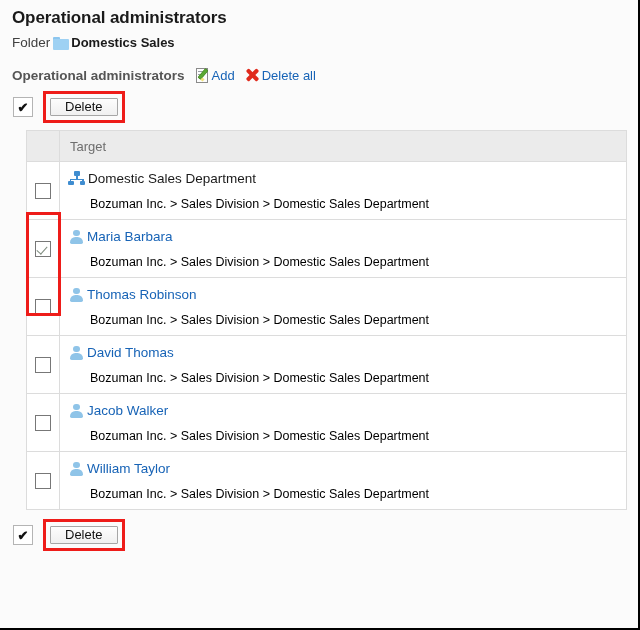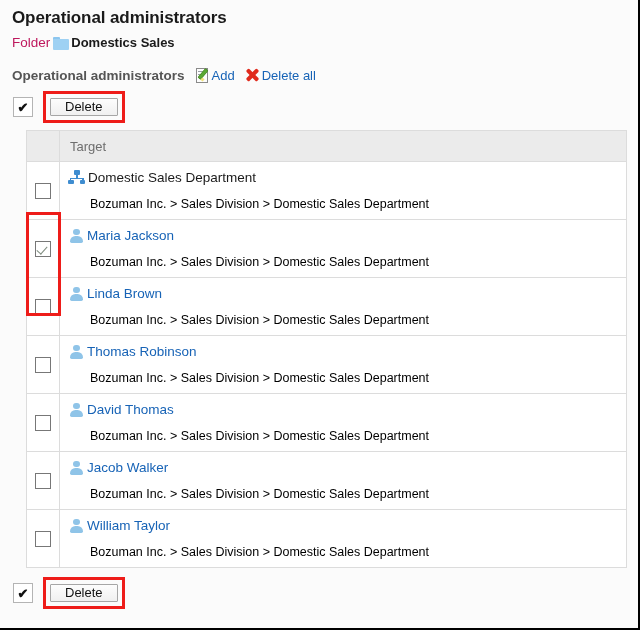--- a/index.html
+++ b/index.html
@@ -33,21 +33,21 @@
     line-height: 20px;
   }
   .folder-line {
     display: flex;
     align-items: center;
     margin: 0 0 0 2px;
     line-height: 18px;
     font-size: 13.5px;
   }
   .folder-label {
-    color: #be185d;
+    color: #404040;
   }
   .folder-icon {
     width: 17px;
     height: 13px;
     margin: 0 1px 0 3px;
     position: relative;
     display: inline-block;
   }
   .folder-icon .tab {
     position: absolute;
@@ -227,20 +227,21 @@
     width: 32px;
     text-align: center;
   }
   .tbl td.cell-target {
     border-right: 1px solid #dcdcdc;
     padding: 7px 0 7px 8px;
     height: 36px;
   }
   .row-main {
     display: flex;
+    align-items: center;
     line-height: 17px;
     height: 18px;
   }
   .row-sub {
     color: #000000;
     font-size: 12.5px;
     line-height: 16px;
     margin-left: 22px;
     margin-top: 9px;
   }
@@ -433,34 +434,21 @@
           </td>
         </tr>
         <tr>
           <td class="cell-cb"><span class="row-cb checked"></span></td>
           <td class="cell-target">
             <div class="row-main">
               <span class="icon-person">
                 <span class="head"></span>
                 <span class="body"></span>
               </span>
-              <a class="name-link">Maria Jackson</a>
-            </div>
-            <div class="row-sub">Bozuman Inc. &gt; Sales Division &gt; Domestic Sales Department</div>
-          </td>
-        </tr>
-        <tr>
-          <td class="cell-cb"><span class="row-cb"></span></td>
-          <td class="cell-target">
-            <div class="row-main">
-              <span class="icon-person">
-                <span class="head"></span>
-                <span class="body"></span>
-              </span>
-              <a class="name-link">Linda Brown</a>
+              <a class="name-link">Maria Barbara</a>
             </div>
             <div class="row-sub">Bozuman Inc. &gt; Sales Division &gt; Domestic Sales Department</div>
           </td>
         </tr>
         <tr>
           <td class="cell-cb"><span class="row-cb"></span></td>
           <td class="cell-target">
             <div class="row-main">
               <span class="icon-person">
                 <span class="head"></span>

